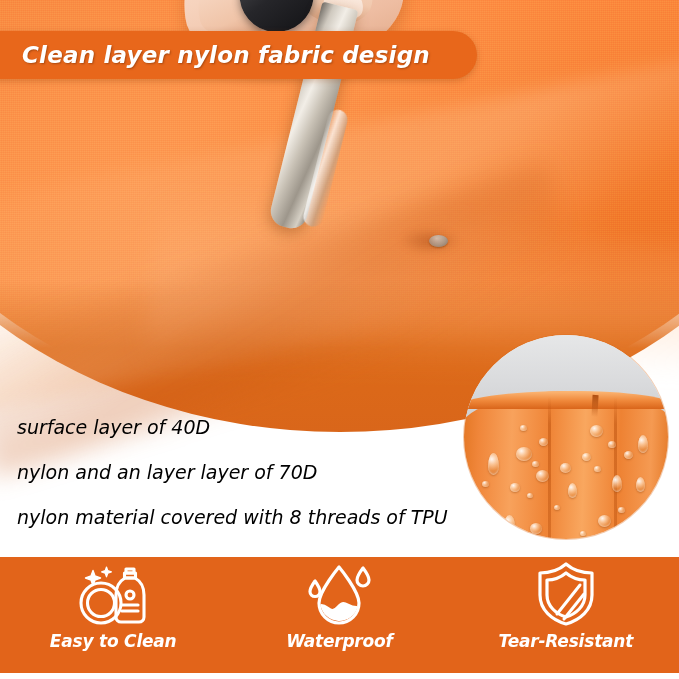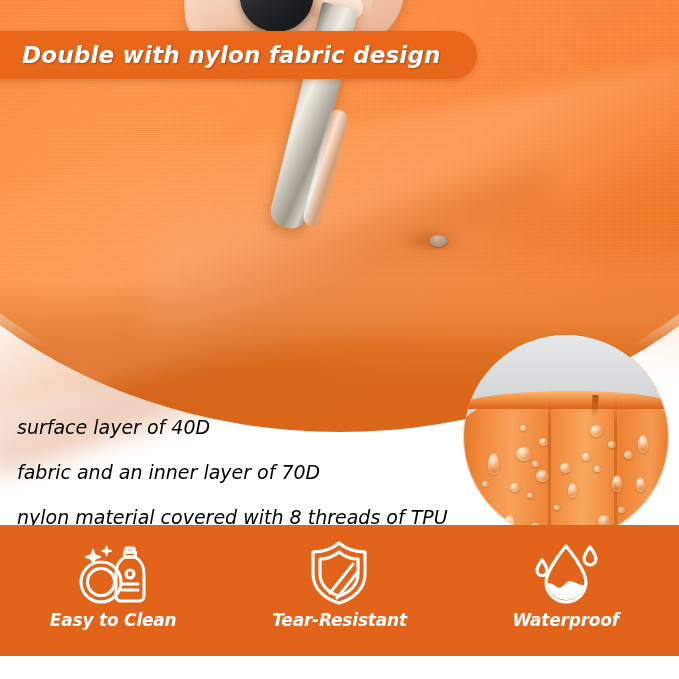--- a/index.html
+++ b/index.html
@@ -281,26 +281,26 @@
     line-height: 1.0;
     margin-bottom: 26px;
     white-space: nowrap;
   }
   .copy-line:last-child { margin-bottom: 8px; }
 
   
   .feature-bar {
     position: absolute;
     left: 0;
-    top: 525px;
+    top: 557px;
     width: 679px;
-    height: 131px;
+    height: 116px;
     background: #e2641a;
     display: flex;
-    align-items: center;
+    align-items: flex-end;
   }
   .feature-item {
     flex: 1 1 0;
     height: 122px;
     display: flex;
     flex-direction: column;
     align-items: center;
     justify-content: flex-start;
     padding-top: 10px;
     box-sizing: border-box;
@@ -342,21 +342,21 @@
     <div class="finger-a"></div>
     <div class="finger-b"></div>
     <div class="thumb-nail"></div>
     <div class="tool-handle"></div>
     <div class="tool-tip-shadow"></div>
     <div class="tool-blade"></div>
     <div class="tool-blade-notch"></div>
     <div class="tool-blade-ridge"></div>
 
     <div class="title-banner">
-      <span class="title-banner-text">Double with nylon fabric design</span>
+      <span class="title-banner-text">Clean layer nylon fabric design</span>
     </div>
 
     <div class="detail-circle">
       <div class="dc-sky"></div>
       <div class="dc-fabric"></div>
       <div class="dc-edge"></div>
       <div class="dc-seam s1"></div>
       <div class="dc-seam s2"></div>
       <div class="dc-fold"></div>
 
@@ -383,21 +383,21 @@
       <div class="drop tear" style="left:172px;top:142px; width:9px; height:15px;"></div>
       <div class="drop" style="left:154px; top:172px; width:7px;  height:6px;"></div>
       <div class="drop" style="left:134px; top:180px; width:13px; height:12px;"></div>
       <div class="drop" style="left:116px; top:196px; width:6px;  height:5px;"></div>
 
       <div class="drop" style="left:56px;  top:90px;  width:7px;  height:6px;"></div>
     </div>
 
     <div class="copy">
       <div class="copy-line">surface layer of 40D</div>
-      <div class="copy-line">fabric and an inner layer of 70D</div>
+      <div class="copy-line">nylon and an layer layer of 70D</div>
       <div class="copy-line">nylon material covered with 8 threads of TPU</div>
     </div>
   </div>
 
   <div class="feature-bar">
 
     <div class="feature-item">
       <div class="feature-icon">
         <svg width="78" height="64" viewBox="0 0 78 64" fill="none" stroke="#ffffff" stroke-width="3.1" stroke-linecap="round" stroke-linejoin="round">
           <circle cx="27" cy="41" r="20"></circle>
@@ -410,37 +410,37 @@
           <circle cx="56" cy="33" r="4"></circle>
           <path d="M48 43 h16"></path>
           <path d="M48 49 h16"></path>
         </svg>
       </div>
       <div class="feature-label">Easy to Clean</div>
     </div>
 
     <div class="feature-item">
       <div class="feature-icon">
+        <svg width="72" height="66" viewBox="0 0 72 66" fill="none" stroke="#ffffff" stroke-width="3.2" stroke-linecap="round" stroke-linejoin="round">
+          <path d="M36 6 C36 6 16 30 16 42 a20 20 0 0 0 40 0 C56 30 36 6 36 6 z"></path>
+          <path d="M18.5 44 c5 0 7.5 5 11 5 c4.5 0 6 -7 11 -7 c4 0 6 4 13 4 a18 18 0 0 1 -35 -2 z" fill="#ffffff" stroke-width="2"></path>
+          <path d="M60 7 C60 7 54 15 54 19 a6 6 0 0 0 12 0 C66 15 60 7 60 7 z"></path>
+          <path d="M12 20 C12 20 7 27 7 30.5 a5 5 0 0 0 10 0 C17 27 12 20 12 20 z"></path>
+        </svg>
+      </div>
+      <div class="feature-label">Waterproof</div>
+    </div>
+
+    <div class="feature-item">
+      <div class="feature-icon">
         <svg width="64" height="66" viewBox="0 0 64 66" fill="none" stroke="#ffffff" stroke-width="3.2" stroke-linecap="round" stroke-linejoin="round">
           <path d="M32 3 C24 10 13 12 6 12 v22 c0 15 12 25 26 29 c14 -4 26 -14 26 -29 V12 c-7 0 -18 -2 -26 -9 z"></path>
           <path d="M32 12 C26 17 18 19 13 19 v15 c0 11 9 19 19 22 c10 -3 19 -11 19 -22 V19 c-5 0 -13 -2 -19 -7 z"></path>
           <path d="M46 24 L23 53" stroke-width="3"></path>
           <path d="M50 33 L30 58" stroke-width="3"></path>
         </svg>
       </div>
       <div class="feature-label">Tear-Resistant</div>
     </div>
 
-    <div class="feature-item">
-      <div class="feature-icon">
-        <svg width="72" height="66" viewBox="0 0 72 66" fill="none" stroke="#ffffff" stroke-width="3.2" stroke-linecap="round" stroke-linejoin="round">
-          <path d="M36 6 C36 6 16 30 16 42 a20 20 0 0 0 40 0 C56 30 36 6 36 6 z"></path>
-          <path d="M18.5 44 c5 0 7.5 5 11 5 c4.5 0 6 -7 11 -7 c4 0 6 4 13 4 a18 18 0 0 1 -35 -2 z" fill="#ffffff" stroke-width="2"></path>
-          <path d="M60 7 C60 7 54 15 54 19 a6 6 0 0 0 12 0 C66 15 60 7 60 7 z"></path>
-          <path d="M12 20 C12 20 7 27 7 30.5 a5 5 0 0 0 10 0 C17 27 12 20 12 20 z"></path>
-        </svg>
-      </div>
-      <div class="feature-label">Waterproof</div>
-    </div>
-
 
   </div>
 </div>
 
 </body></html>

